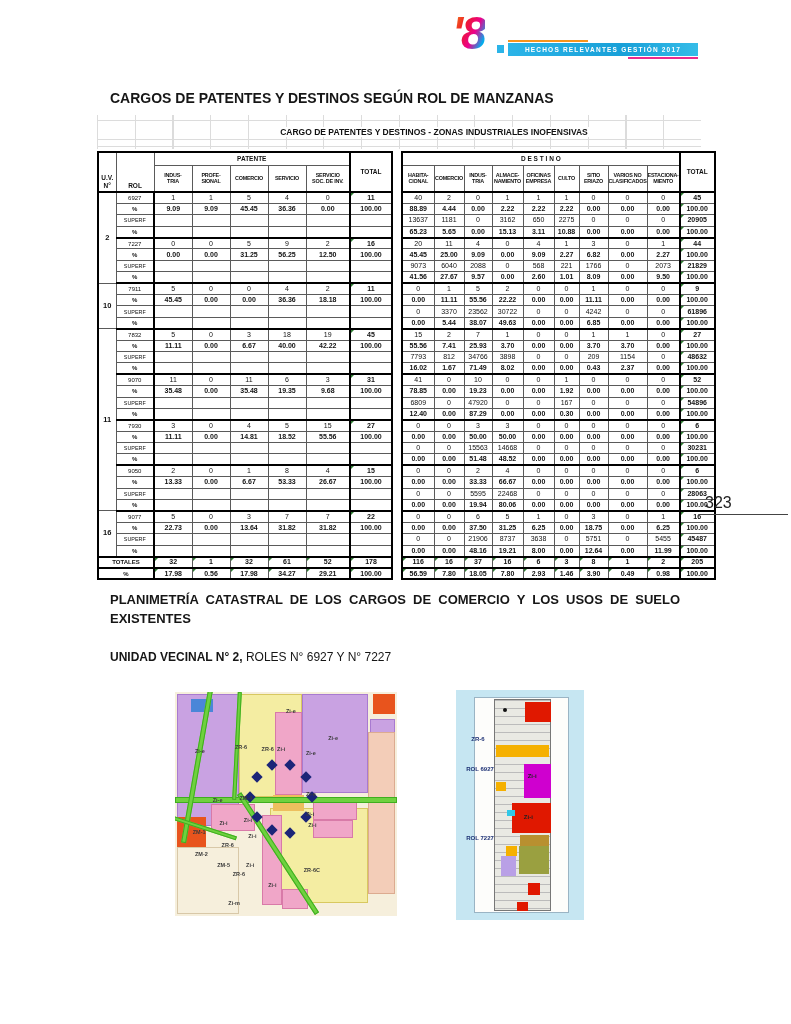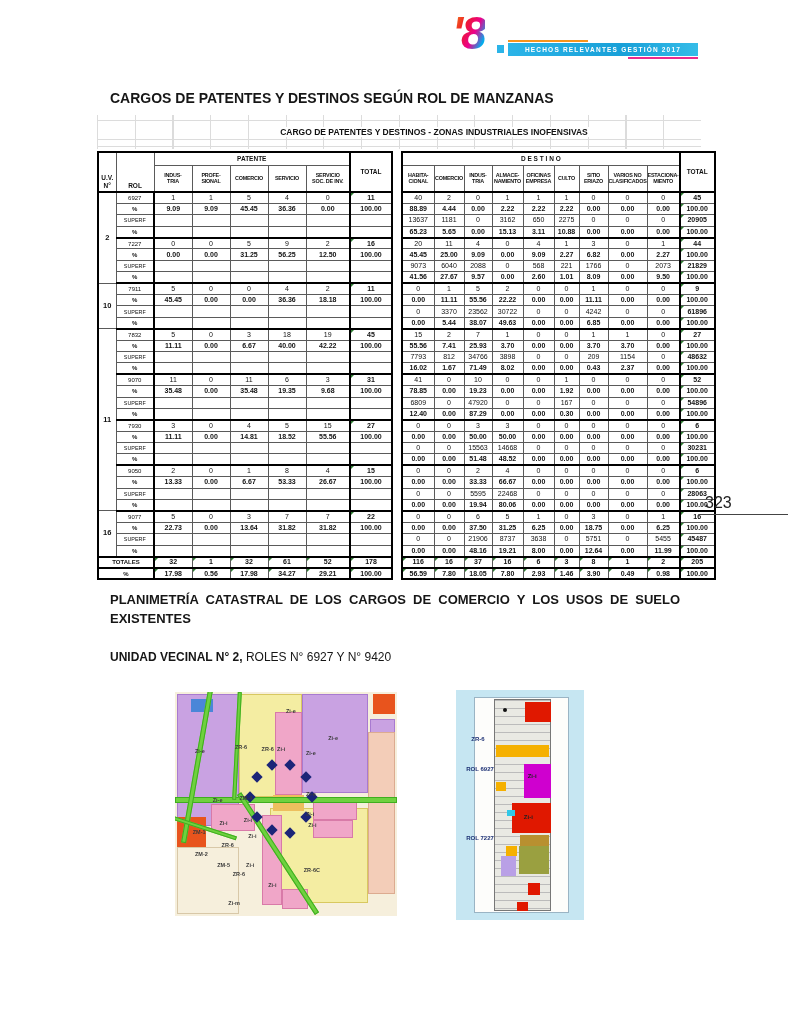--- a/index.html
+++ b/index.html
@@ -882,21 +882,21 @@
           </tr>
         </tbody>
     </table>
   </div>
 
   <div class="pagenum">323</div>
   <div class="pagenum-line"></div>
 
   <div class="title-plan">PLANIMETRÍA CATASTRAL DE LOS CARGOS DE COMERCIO Y LOS USOS DE SUELO EXISTENTES</div>
   <div class="title-uv">
-    <span class="b">UNIDAD VECINAL N° 2,</span><span> ROLES N° 6927 Y N° 9420</span>
+    <span class="b">UNIDAD VECINAL N° 2,</span><span> ROLES N° 6927 Y N° 7227</span>
   </div>
 
   <div class="map" id="map-left">
     <div class="zb" style="left:1%;top:1%;width:28%;height:59%;background:#c9a2e2;border:1px solid #a87ad0"></div>
     <div class="zb" style="left:7%;top:3%;width:10%;height:6%;background:#4a86d8"></div>
     <div class="zb" style="left:29%;top:1%;width:28%;height:46%;background:#f4eda2;border:1px solid #d8c860"></div>
     <div class="zb" style="left:45%;top:9%;width:12%;height:37%;background:#f0a6c8;border:1px solid #d87aa8"></div>
     <div class="zb" style="left:57%;top:1%;width:30%;height:44%;background:#c9a2e2;border:1px solid #a87ad0"></div>
     <div class="zb" style="left:88%;top:12%;width:11%;height:32%;background:#c9a2e2;border:1px solid #a87ad0"></div>
     <div class="zb" style="left:89%;top:1%;width:10%;height:9%;background:#e8541d"></div>

